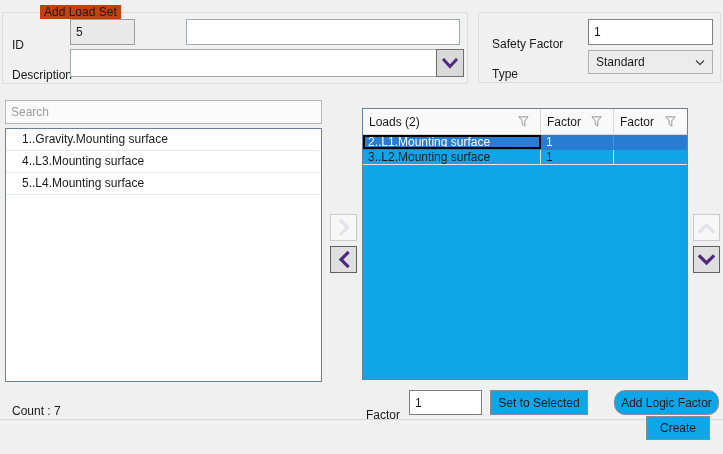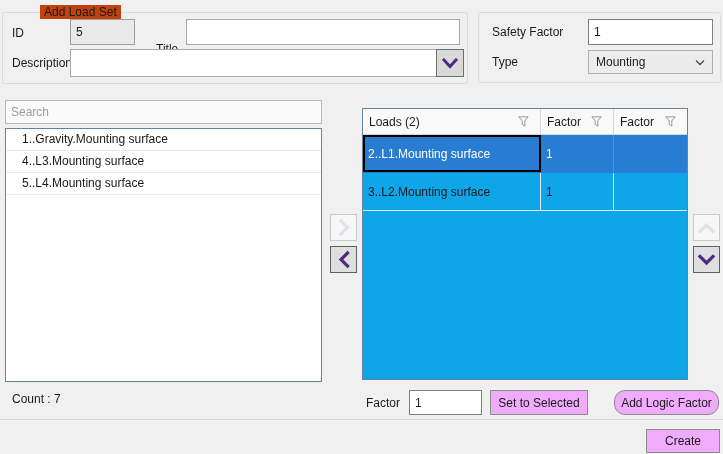--- a/index.html
+++ b/index.html
@@ -21,21 +21,21 @@
   }
   .grouplabel {
     position:absolute;
     top:-8px; left:6px;
     background:#c2410c;
     padding:0 4px;
     font-size:12px;
     white-space:nowrap;
     margin-left:31px;
   }
-  .lbl { position:absolute; white-space:nowrap; }
+  .lbl { position:absolute; white-space:nowrap;margin-top:12px; }
 
   .txt {
     position:absolute;
     border:1px solid #a3a9b1;
     background:#fff;
     font-family:"Liberation Sans", sans-serif;
     font-size:12px;
     padding:0 5px;
     color:#1a1a1a;
     outline:none;
@@ -92,21 +92,21 @@
     border-bottom:1px solid #d6d6d6;
   }
   .gh-cell {
     display:flex;
     align-items:center;
     justify-content:space-between;
     border-right:1px solid #d6d6d6;
     padding:0 10px 0 6px;
   }
   .gh-cell:last-child { border-right:none; }
-  .grid-row { display:flex; height:38px; border-bottom:1px solid #e6e6e6; }
+  .grid-row { display:flex; height:15px; border-bottom:1px solid #e6e6e6; }
   .g-cell {
     display:flex;
     align-items:center;
     padding:0 5px;
     border-right:1px solid #e6e6e6;
     white-space:nowrap;
     overflow:hidden;
   }
   .g-cell:last-child { border-right:none; }
   .row-selected { background:#287dd2; color:#fff; border-bottom:1px solid #287dd2; }
@@ -123,21 +123,21 @@
     display:flex;
     align-items:center;
     justify-content:center;
     padding:0;
   }
   .nav-enabled { background:#dfdfdf; border:1px solid #5f5f5f; }
   .nav-disabled { background:#f7f7f7; border:1px solid #c9c9c9; }
 
   .btn {
     position:absolute;
-    background:#f0abfc;
+    background:#0ea5e9;
     border:1px solid #8c8c8c;
     font-family:"Liberation Sans", sans-serif;
     font-size:12px;
     color:#1a1a1a;
     display:flex;
     align-items:center;
     justify-content:center;
     cursor:default;
   }
 
@@ -175,21 +175,21 @@
     </span>
   </div>
 
   <div class="groupbox" style="left:478px; top:12px; width:243px; height:71px;"></div>
 
   <span class="lbl" style="left:492px; top:25px;">Safety Factor</span>
   <input class="txt txt-dark-border" style="left: 588px; top: 19px; width: 125px; height: 26px;" value="1">
 
   <span class="lbl" style="left:492px; top:55px;">Type</span>
   <div class="combo" style="left:588px; top:50px; width:125px; height:24px;">
-    <span>Mounting</span>
+    <span>Standard</span>
     <span>
       <svg width="10" height="7" viewBox="0 0 10 7">
         <polyline points="1,1.5 5,5.5 9,1.5" fill="none" stroke="#4a4a4a" stroke-width="1.3"></polyline>
       </svg>
     </span>
   </div>
 
   <input class="txt" style="left: 5px; top: 100px; width: 317px; height: 24px; background: rgb(250, 250, 250); border-color: rgb(185, 185, 185);" placeholder="Search">
 
   <div class="listbox" style="left:5px; top:128px; width:317px; height:254px;">
@@ -270,15 +270,15 @@
       </svg>
     </span>
   </button>
 
   <span class="lbl" style="left:366px; top:396px;">Factor</span>
   <input class="txt txt-dark-border" style="left: 409px; top: 390px; width: 73px; height: 25px;" value="1">
   <button class="btn" style="left:490px; top:390px; width:98px; height:25px;">Set to Selected</button>
   <button class="btn" style="left:614px; top:390px; width:105px; height:25px;border-radius:11px;">Add Logic Factor</button>
 
   <div class="divider"></div>
-  <button class="btn" style="left:646px; top:429px; width:74px; height:24px;">Create</button>
+  <button class="btn" style="left:646px; top:416px; width:64px; height:24px;">Create</button>
 
 </div>
 
 </body></html>

